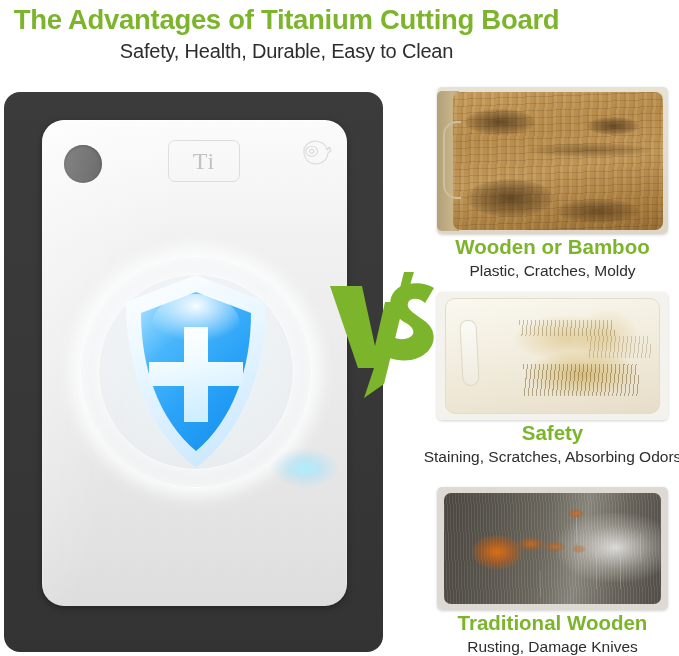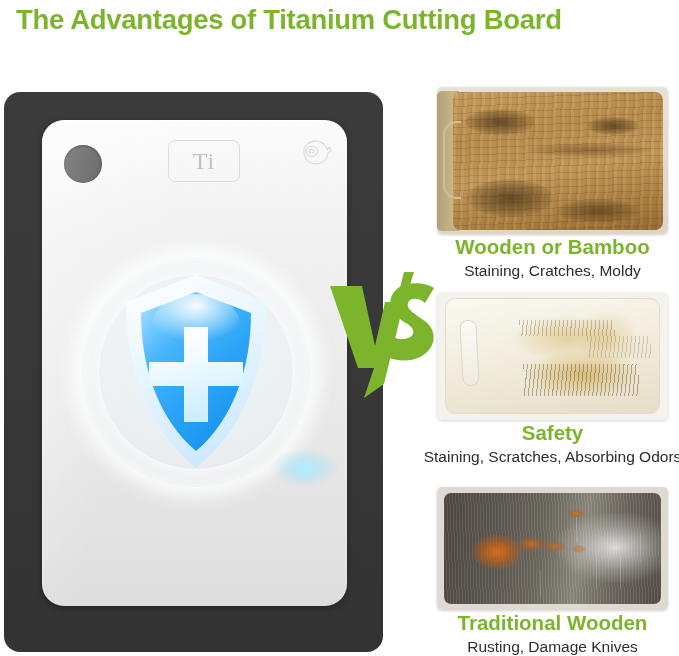--- a/index.html
+++ b/index.html
@@ -5,21 +5,21 @@
   * { box-sizing: border-box; margin: 0; padding: 0; }
   html, body {
     width: 679px; height: 656px;
     background: #ffffff;
     font-family: "Liberation Sans", sans-serif;
     overflow: hidden;
   }
   #page { position: relative; width: 679px; height: 656px; background: #fff; }
 
   
-  #header { position: absolute; left: 16px; top: 0; width: 565px; height: 80px; text-align: left; }
+  #header { position: absolute; left: 4px; top: 0; width: 565px; height: 80px; text-align: center; }
   #title {
     font-size: 27.5px; font-weight: bold; color: #7cb52c;
     letter-spacing: -0.3px; line-height: 34px; padding-top: 3px;
     white-space: nowrap;
   }
   #subtitle {
     font-size: 20px; color: #2d2d2d; line-height: 28px;
     font-weight: 400; letter-spacing: -0.2px;
   }
 
@@ -152,20 +152,21 @@
   }
   .metal-scratch{ position:absolute; background: rgba(235,233,228,0.45); }
 </style>
 </head>
 <body>
 
 <div id="page">
 
   <div id="header">
     <div id="title">The Advantages of Titanium Cutting Board</div>
+    <div id="subtitle">Safety, Health, Durable, Easy to Clean</div>
   </div>
 
   <div id="ti-frame">
 
     <div id="ti-board">
 
       <div id="hang-hole"></div>
 
       <div id="ti-logo">
         <span>Ti</span>
@@ -234,21 +235,21 @@
       <div class="wood-left-edge"></div>
       <div class="wood-plank"></div>
       <div class="rope"></div>
       <div class="wood-stain" style="left:28px;  top:22px;  width:70px;  height:26px;"></div>
       <div class="wood-stain" style="left:30px;  top:92px;  width:86px;  height:38px;"></div>
       <div class="wood-stain" style="left:150px; top:30px;  width:52px;  height:18px;"></div>
       <div class="wood-stain" style="left:120px; top:112px; width:82px;  height:24px; opacity:0.8;"></div>
       <div class="wood-stain" style="left:92px;  top:56px;  width:122px; height:14px; opacity:0.55;"></div>
     </div>
     <div class="cap-title">Wooden or Bamboo</div>
-    <div class="cap-sub">Staining, Cratches, Moldy</div>
+    <div class="cap-sub">Plastic, Cratches, Moldy</div>
   </div>
 
   <div class="panel" id="panel-plastic">
     <div class="photo" id="photo-plastic">
       <div class="plas-bg"></div>
       <div class="plas-body"></div>
       <div class="plas-handle"></div>
       <div class="plas-stain" style="left:78px;  top:24px;  width:104px; height:44px; opacity:0.55;"></div>
       <div class="plas-stain" style="left:90px;  top:60px;  width:110px; height:44px; opacity:0.85;"></div>
       <div class="plas-stain" style="left:140px; top:18px;  width:60px;  height:56px; opacity:0.40;"></div>

